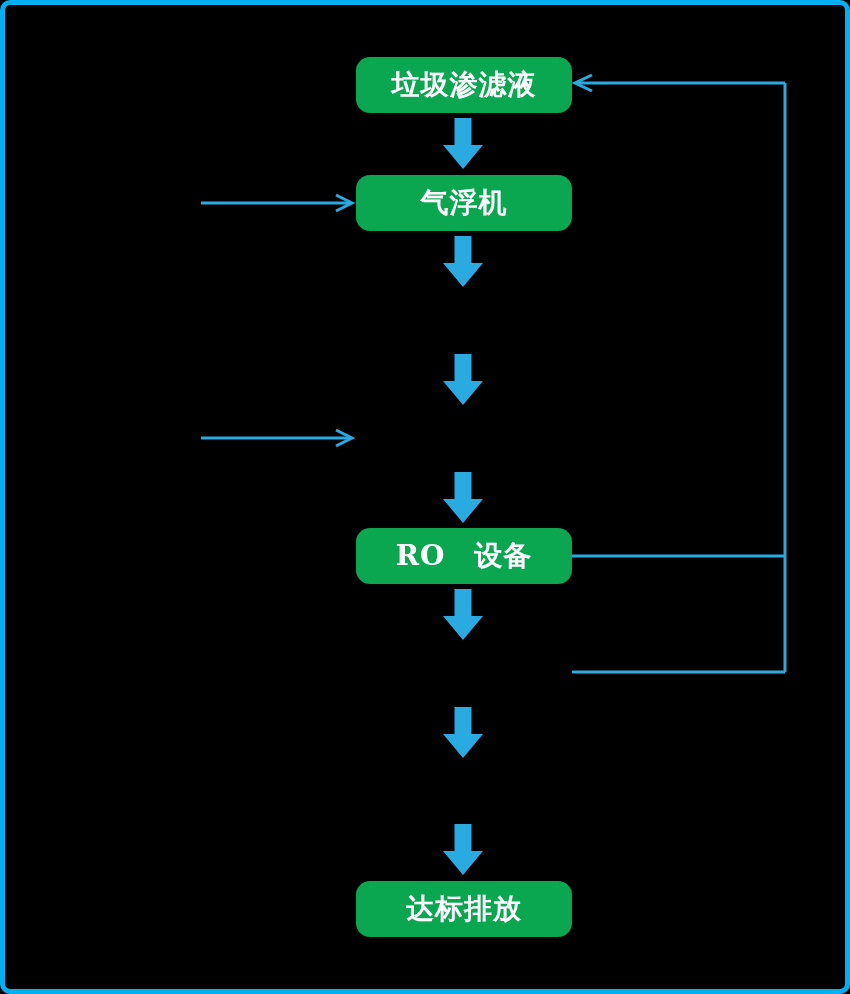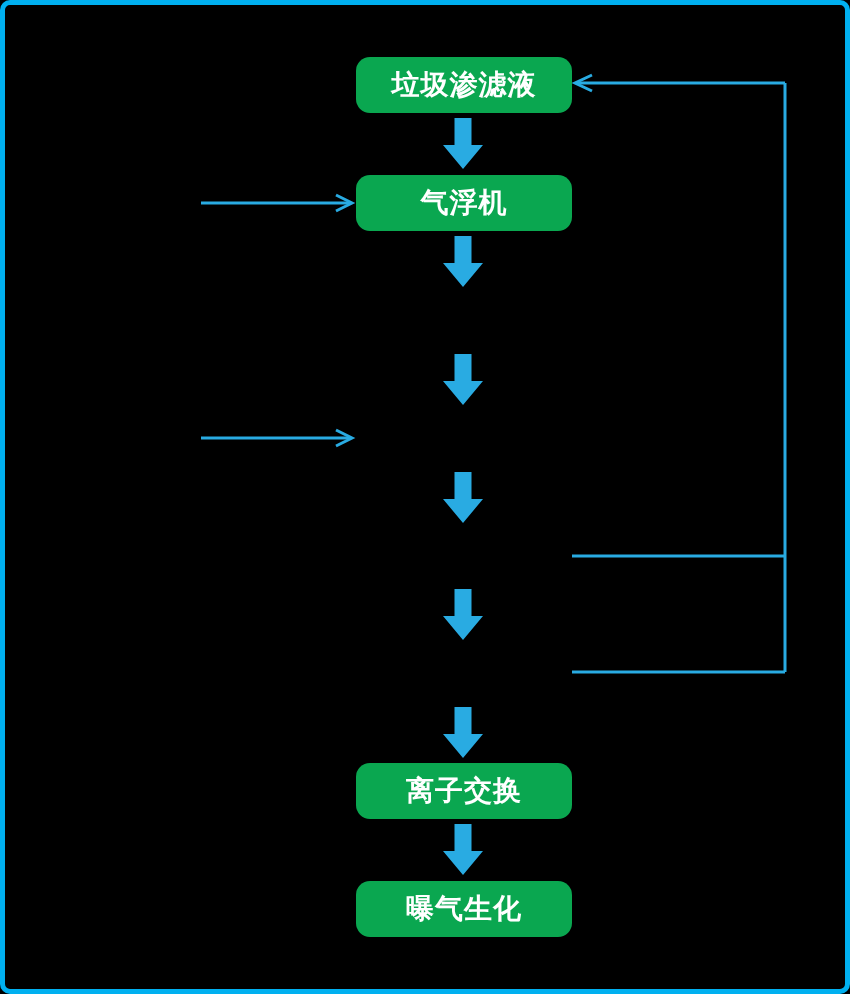--- a/index.html
+++ b/index.html
@@ -91,20 +91,20 @@
       <polyline class="thin" points="587,70 570,78 587,86"></polyline>
     </g>
   </svg>
 
   <div class="node" style="top:52px">
     <span class="node-label">垃圾渗滤液</span>
   </div>
   <div class="node" style="top:170px">
     <span class="node-label">气浮机</span>
   </div>
-  <div class="node" style="top:758px">
-    <span class="node-label">离子交换</span>
+  <div class="node" style="top:523px">
+    <span class="node-label">RO　设备</span>
   </div>
   <div class="node" style="top:876px">
-    <span class="node-label">曝气生化</span>
+    <span class="node-label">达标排放</span>
   </div>
 
 </div>
 
 </body></html>

